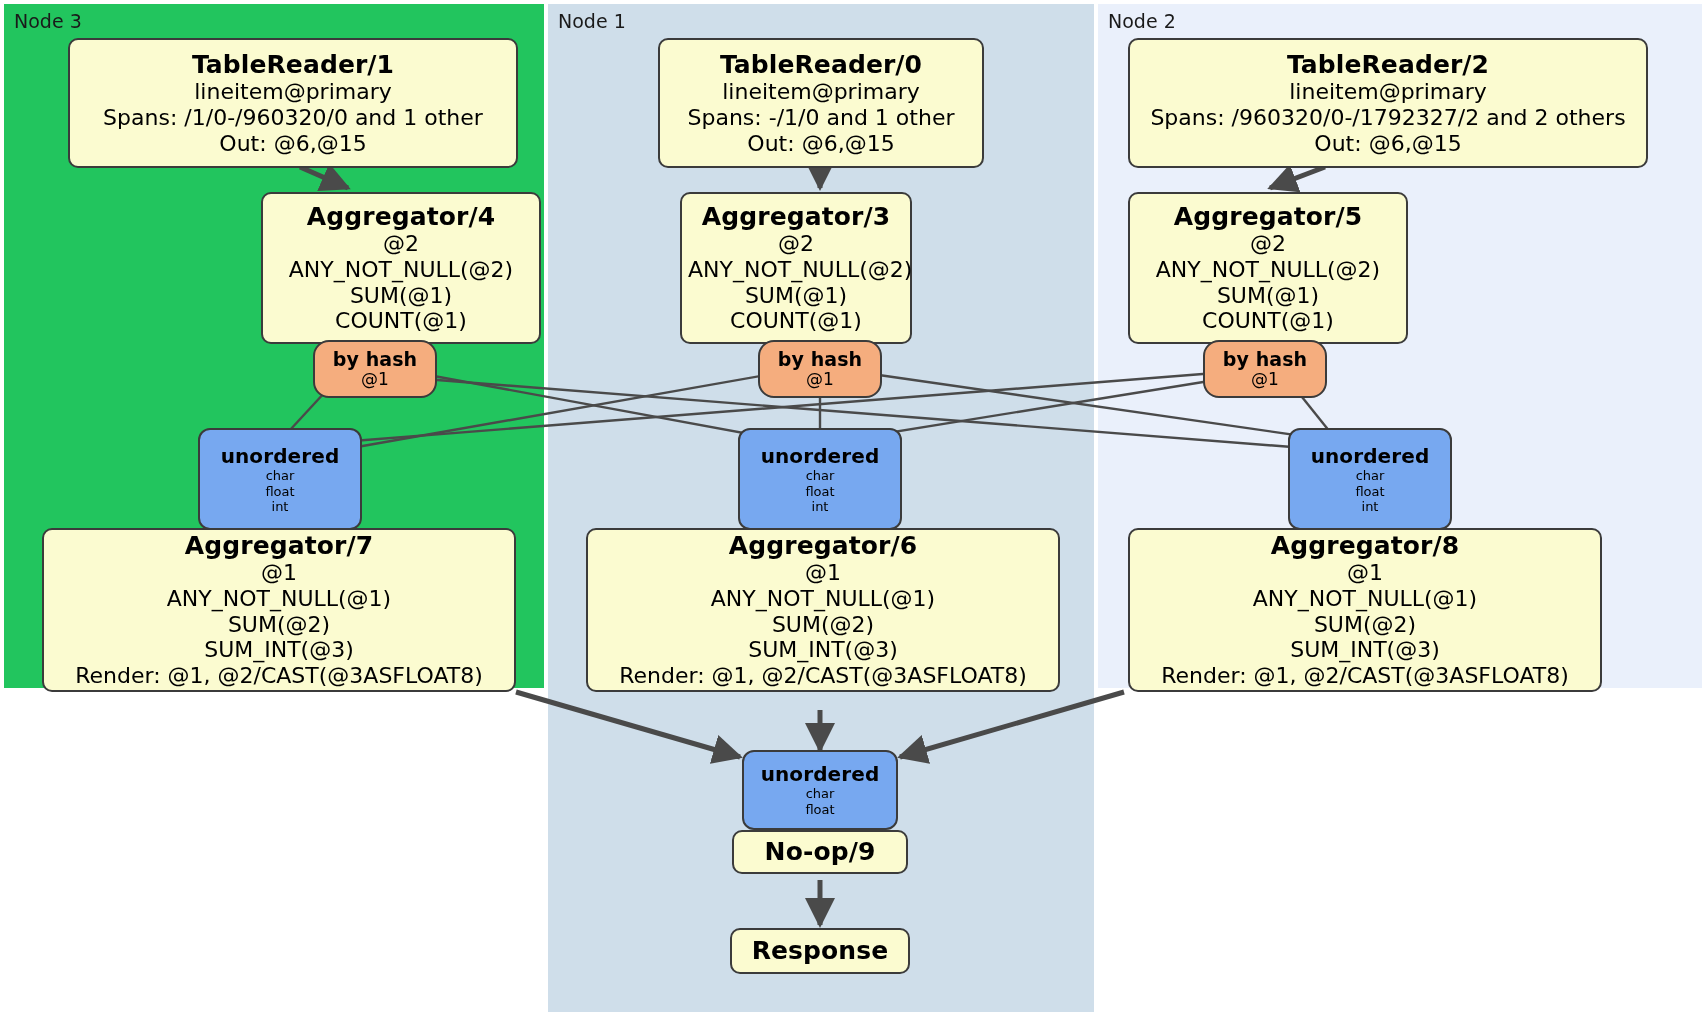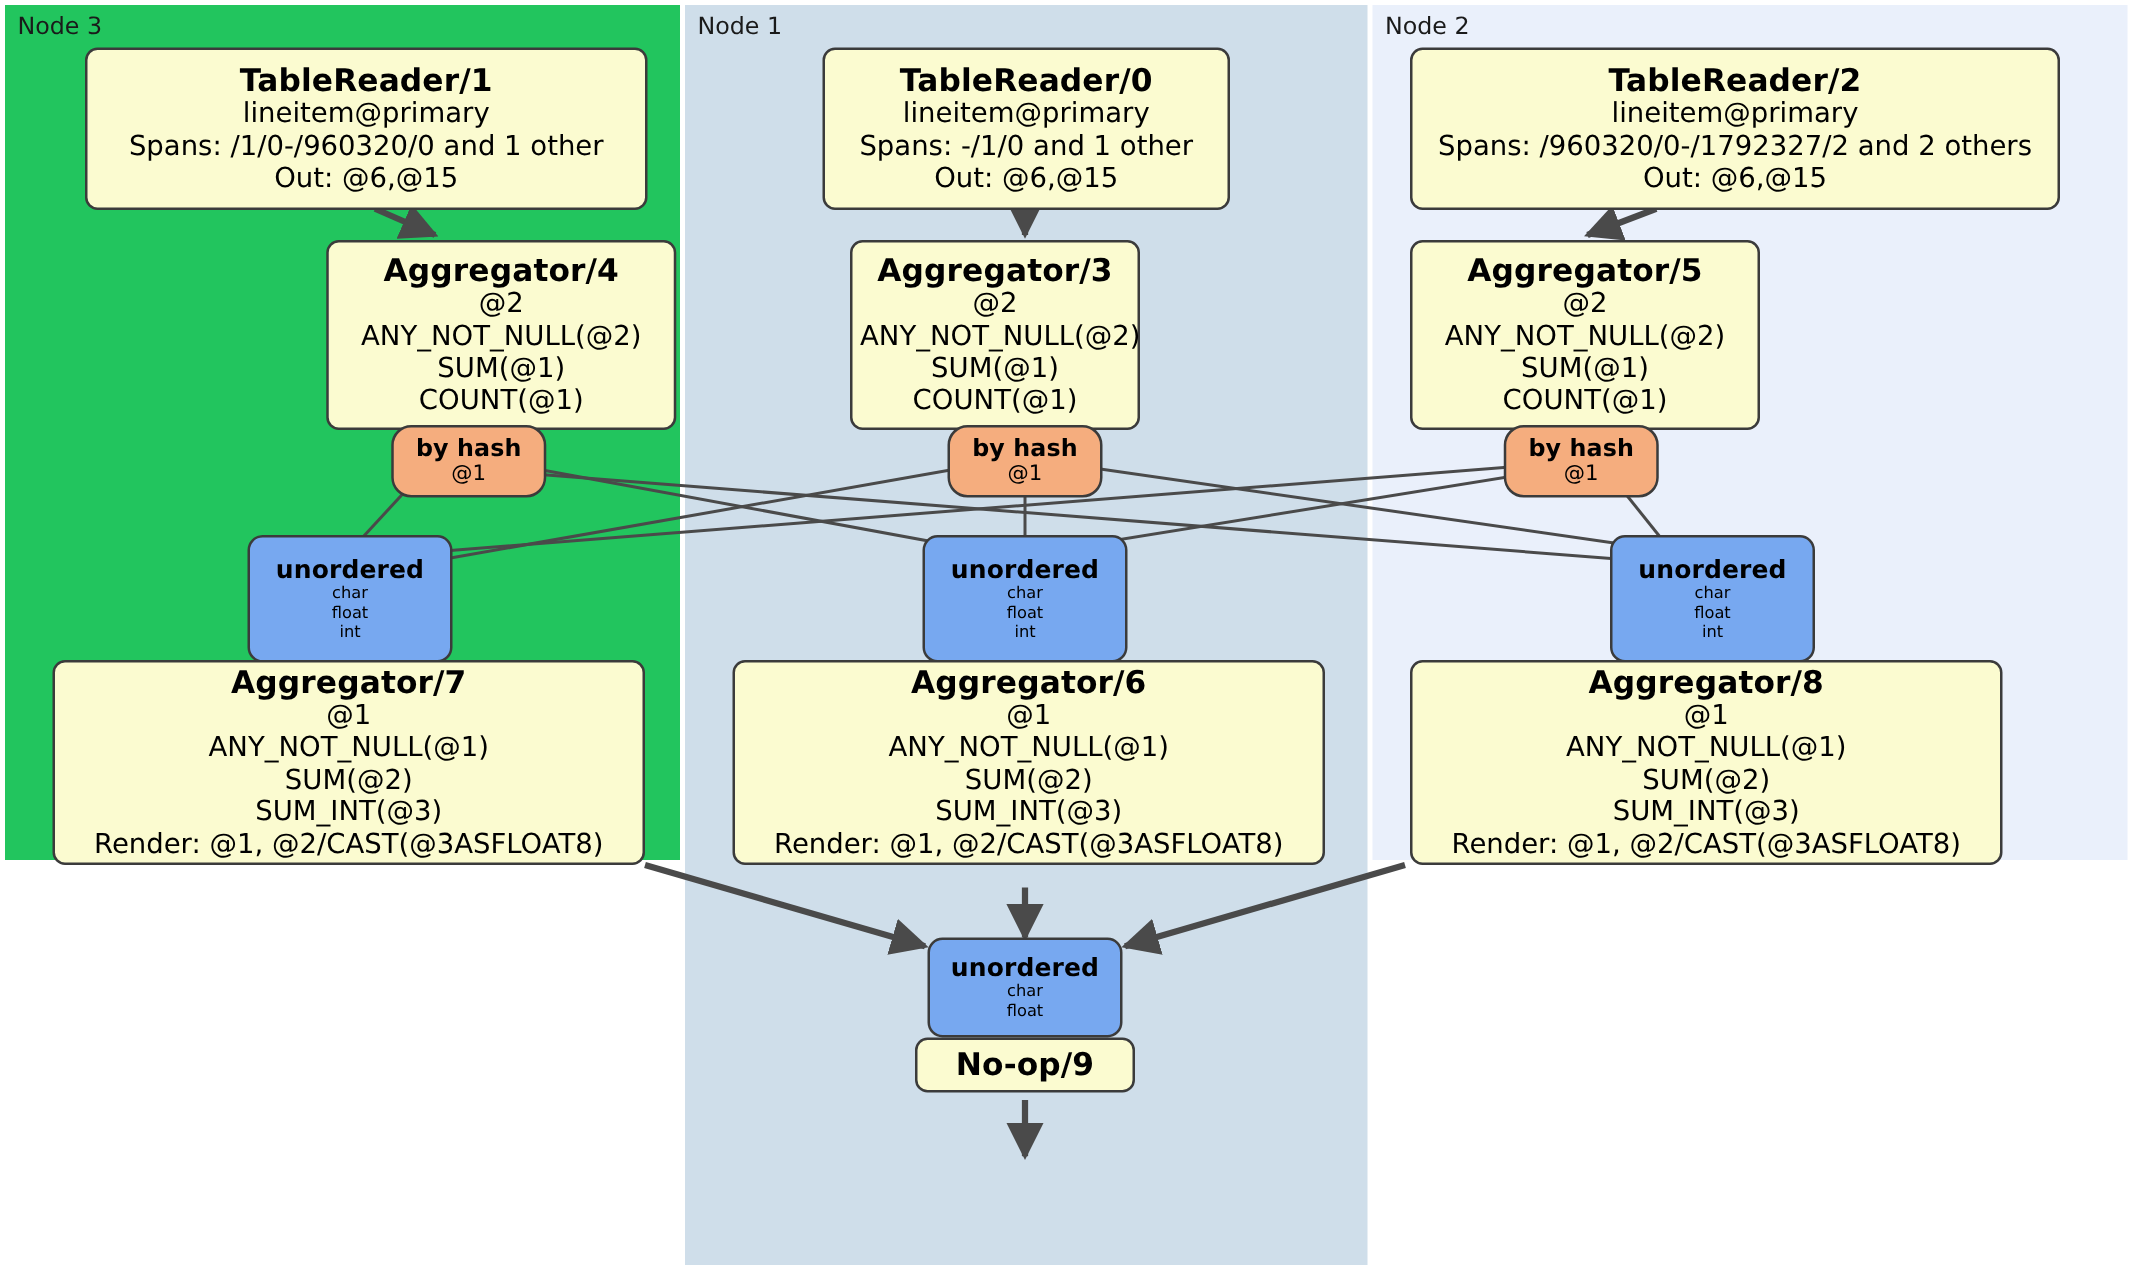--- a/index.html
+++ b/index.html
@@ -287,14 +287,19 @@
       <div class="line">float</div>
     </div>
   </div>
 
   <div class="box proc small-box" style="left:732px; top:830px; width:176px; height:44px;">
     <div class="inner">
       <div class="title">No-op/9</div>
     </div>
   </div>
 
+  <div class="box proc small-box" style="left:730px; top:928px; width:180px; height:46px;">
+    <div class="inner">
+      <div class="title">Response</div>
+    </div>
+  </div>
 
 </div>
 
 </body></html>

